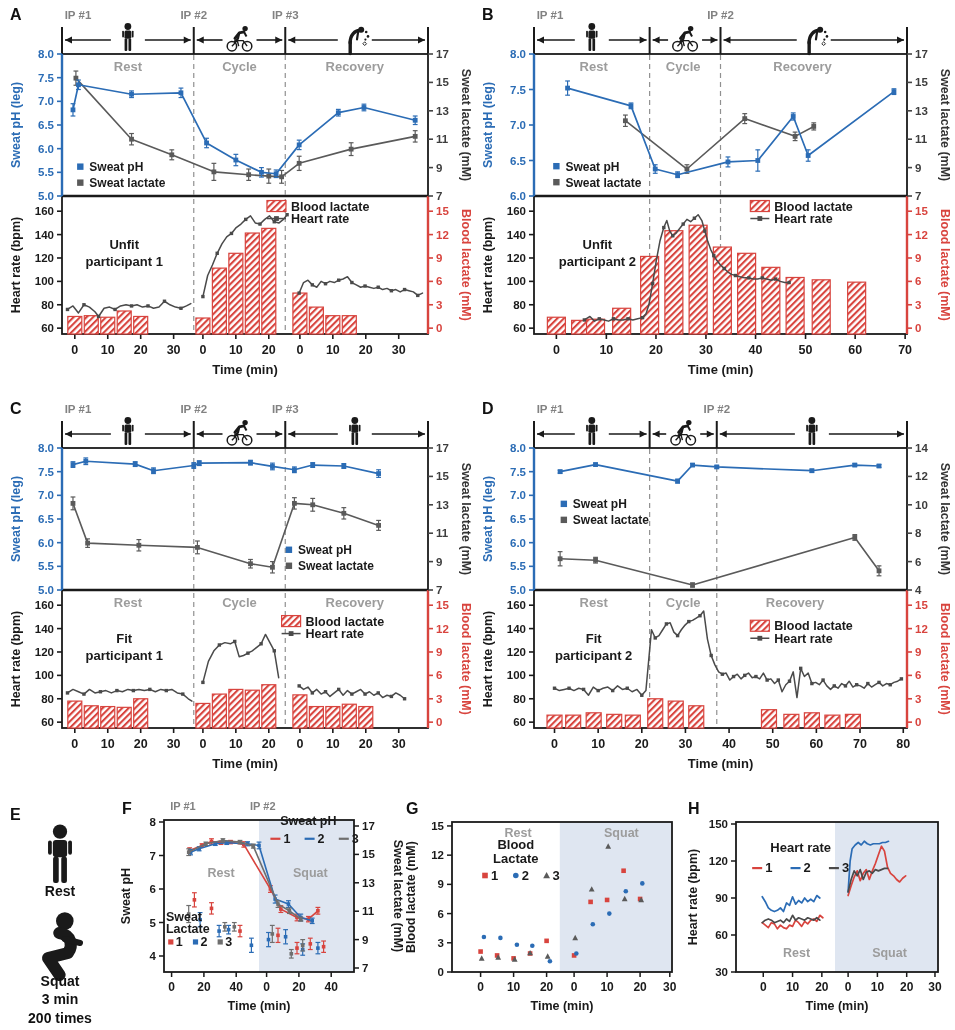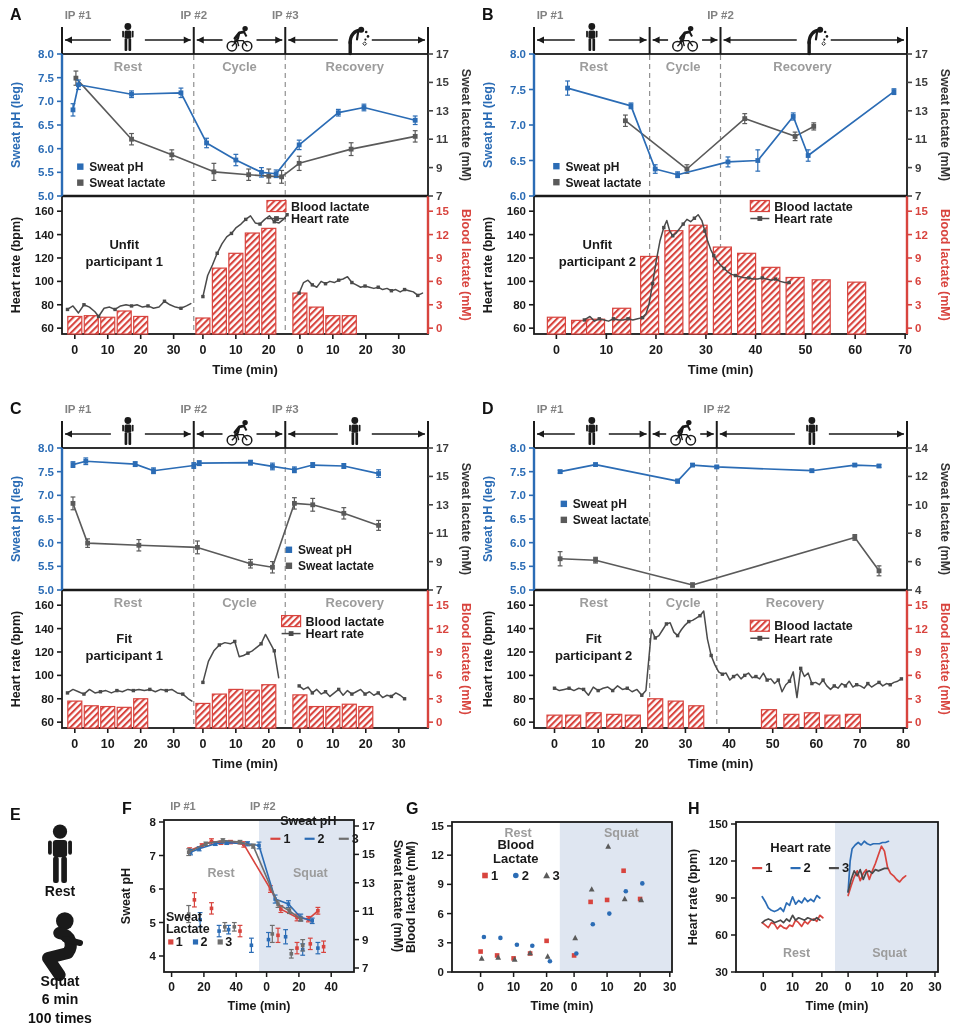--- a/index.html
+++ b/index.html
@@ -1170,22 +1170,22 @@
       </svg>
     <div class="elabel">Rest</div>
     <svg id="eSquat" width="64" height="62" style="margin-top:10px">
         <g transform="translate(30 42) scale(2)">
           <circle cx="3.4" cy="-15.5" r="4.4" fill="#1A1A1A"></circle>
           <path d="M0.6,-9.5 C6.8,-8.5 7.6,-3 5,0.5 L-5,3 L0.8,11.5" fill="none" stroke="#1A1A1A" stroke-width="6" stroke-linecap="round" stroke-linejoin="round"></path>
           <path d="M3.4,-6.5 L11,-4.5" fill="none" stroke="#1A1A1A" stroke-width="3" stroke-linecap="round"></path>
         </g>
       </svg>
     <div class="elabel">Squat</div>
-    <div class="elabel">6 min</div>
-    <div class="elabel">100 times</div>
+    <div class="elabel">3 min</div>
+    <div class="elabel">200 times</div>
   </div>
 
   <div class="panel" style="left:118px;top:800px;width:282px;height:228px">
     <span class="plabel">F</span>
     <svg id="svgF" width="282" height="226">
         <rect x="141" y="20" width="95" height="152" fill="#DFE6F1"></rect>
         <g>
           <text x="65" y="10" fill="#828282" font-size="11" text-anchor="middle">IP #1</text>
           <text x="144.8" y="10" fill="#828282" font-size="11" text-anchor="middle">IP #2</text>
         </g>

